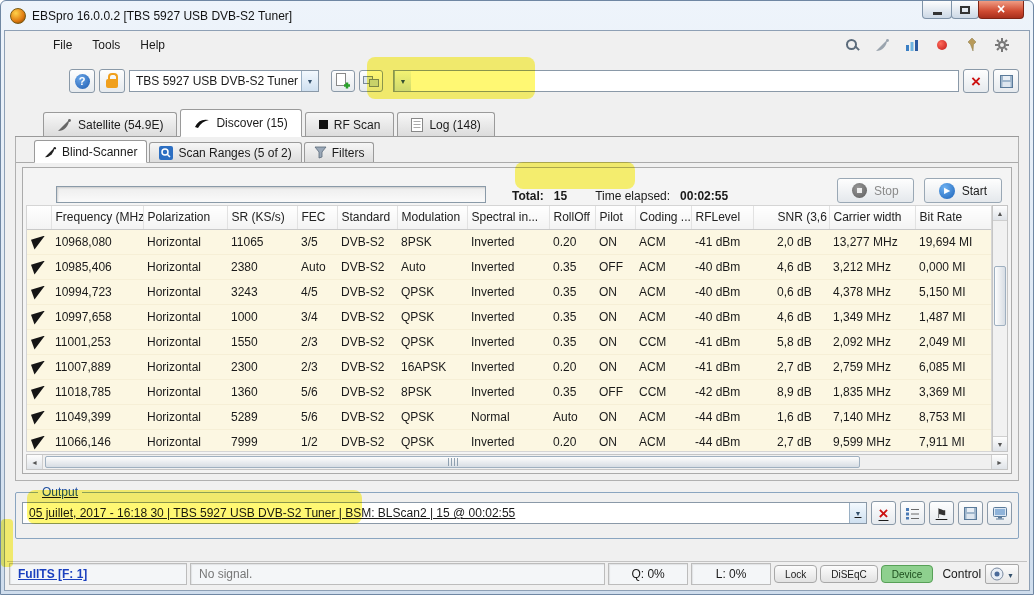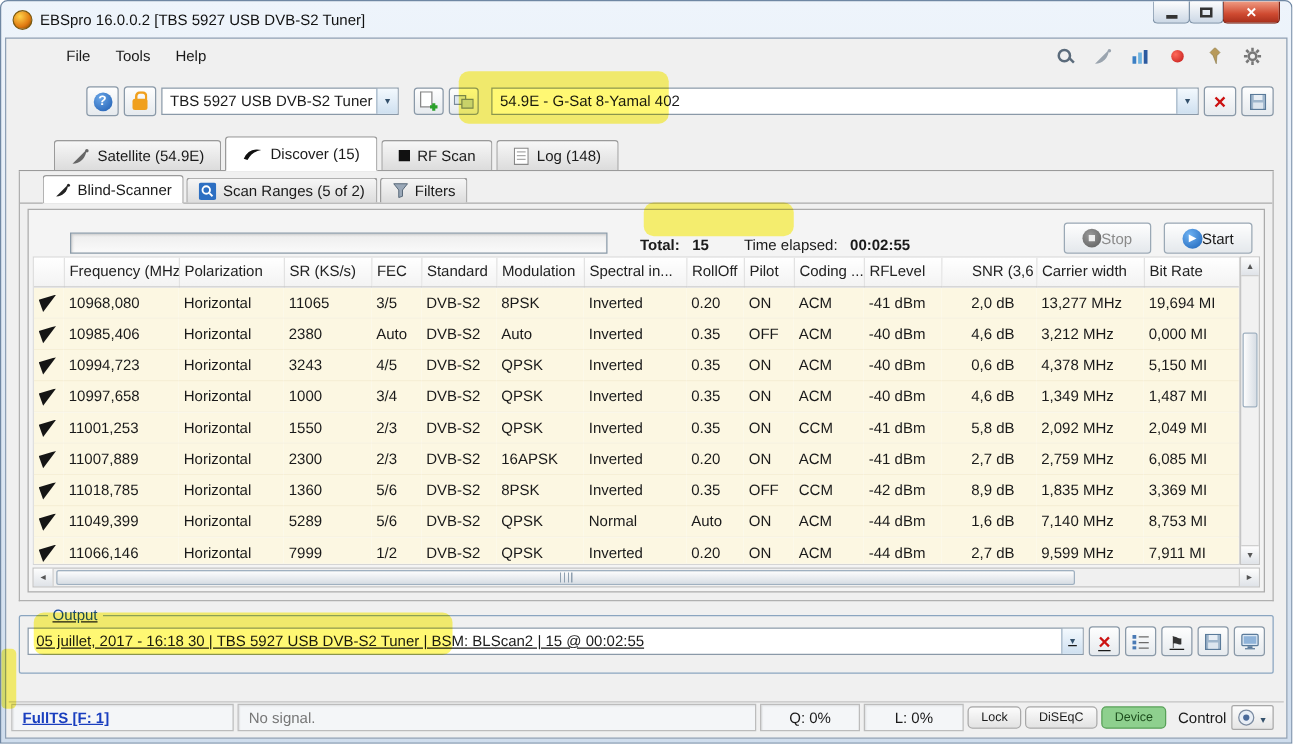--- a/index.html
+++ b/index.html
@@ -74,21 +74,21 @@
 
   .scan-panel { flex:1; margin:4px 6px 6px; border:1px solid #ababab; background:#f4f4f4; padding:3px; display:flex; flex-direction:column; }
 
   .progress-row { height:34px; display:flex; align-items:flex-end; gap:10px; padding:2px 6px 2px 30px; }
   .progressbar { width:430px; height:17px; border:1px solid #8a9aa8; background:linear-gradient(#ededed,#fafafa);
                  box-shadow:inset 1px 1px 2px rgba(0,0,0,.14); position:relative; }
   .progress-fill { position:absolute; left:0; top:0; bottom:0; width:0; background:#74c07a; }
   .total-label { margin-left:16px; font-weight:bold; }
   .bold { font-weight:bold; }
   .elapsed-label { margin-left:18px; }
-  .btn-scan { display:flex; align-items:center; height:25px; padding:0 14px;
+  .btn-scan { display:flex; align-items:center; gap:7px; height:25px; padding:0 14px;
               border:1px solid #9aa8b5; border-radius:3px; background:linear-gradient(#fefefe,#e4e8ec); cursor:default; }
   .btn-scan.stop { margin-left:auto; color:#8a8a8a; }
   .stop-icon { width:15px; height:15px; border-radius:50%; background:radial-gradient(circle at 40% 35%, #9a9a9a, #5a5a5a); display:flex; align-items:center; justify-content:center; }
   .stop-icon::after { content:""; width:5px; height:5px; background:#eee; }
   .play-icon { width:16px; height:16px; border-radius:50%; background:radial-gradient(circle at 35% 30%, #6db1f2, #1b62b8); display:flex; align-items:center; justify-content:center; }
   .play-icon::after { content:"▶"; color:#fff; font-size:8px; margin-left:1px; }
 
   
   .table-zone { position:relative; flex:1; overflow:hidden; }
   .table-viewport { position:absolute; left:0; top:0; right:16px; bottom:0; overflow:hidden; background:#fff; border:1px solid #d5d5d5; }
@@ -254,21 +254,20 @@
             </g>
           </svg>
       </div>
       <div class="tbtn small">
         <svg width="16" height="14">
             <rect x="0.5" y="2.5" width="9" height="7" fill="#dce6f0" stroke="#7a8a9a"></rect>
             <rect x="6.5" y="5.5" width="9" height="7" fill="#c8d8e8" stroke="#7a8a9a"></rect>
           </svg>
       </div>
       <div class="combo satellite">
-        <span class="val">54.9E - G-Sat 8-Yamal 402</span>
         <span class="arrow"></span>
       </div>
       <div class="tbtn">
           <span class="redx"></span>
         </div>
       <div class="tbtn">
         <svg width="13" height="13">
             <rect x="0.5" y="0.5" width="12" height="12" fill="#9fb6cc" stroke="#5a7a9a"></rect>
             <rect x="3" y="1" width="7" height="4" fill="#e8eef5"></rect>
             <rect x="2.5" y="7" width="8" height="5" fill="#dde6ef"></rect>

